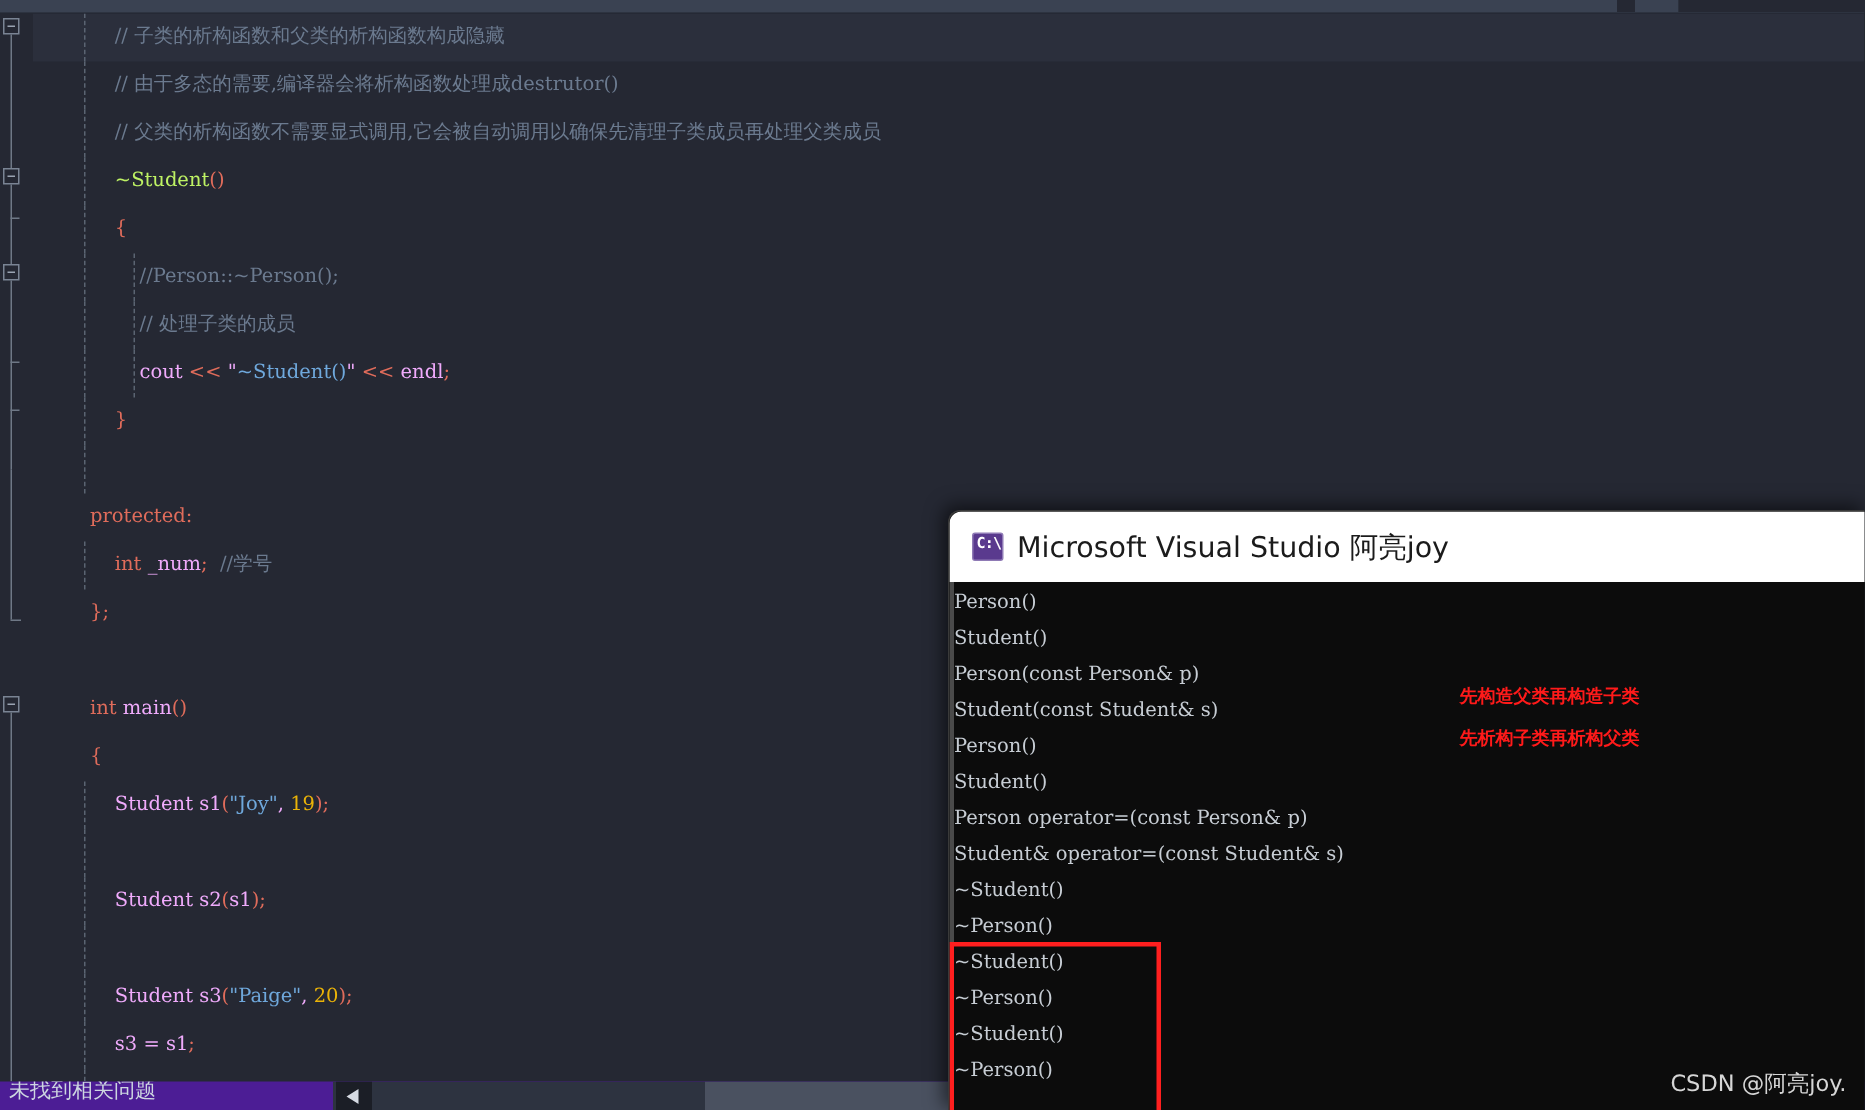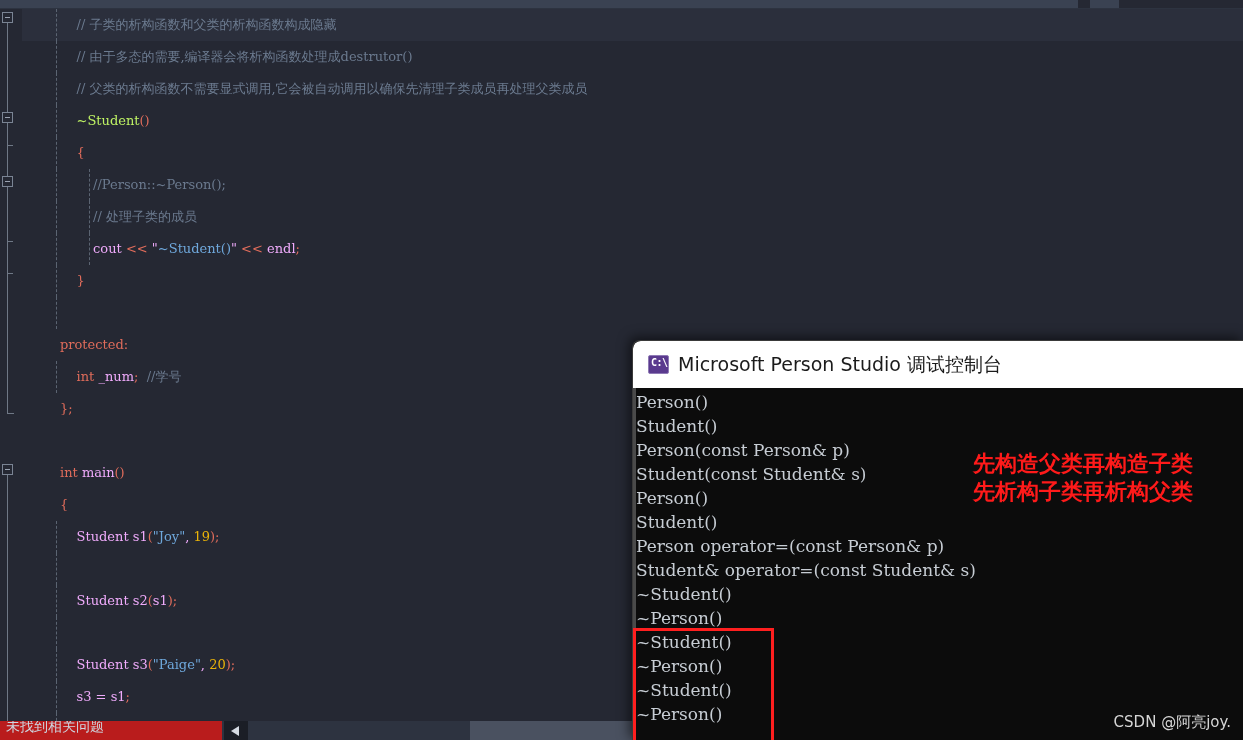--- a/index.html
+++ b/index.html
@@ -71,21 +71,21 @@
   .c-kw{color:#e06c5b;}
   .c-type{color:#bef264;}
   .c-punct{color:#e06c5b;}
   .c-str{color:#6fa8dc;}
   .c-num{color:#eab308;}
   .c-plain{color:#f0abfc;}
 
   
   #editor-bottom{
     position:absolute;left:0;top:721px;width:1243px;height:19px;
-    background:#b91c1c;overflow:hidden;
+    background:#4c1d95;overflow:hidden;
   }
   #bottom-label{
     position:absolute;left:6px;top:-3px;
     font-family:"DejaVu Sans","Liberation Sans",sans-serif;
     font-size:14px;color:#cdd6e0;white-space:nowrap;
   }
   #hscroll{
     position:absolute;left:222px;top:0;width:1021px;height:19px;
     background:#2d3340;
   }
@@ -135,27 +135,27 @@
   #console-body{
     position:absolute;left:0;top:47px;width:611px;height:353px;
     background:#0c0c0c;
   }
   #console-left-edge{
     position:absolute;left:0;top:0;width:3px;height:353px;background:#4a4a4a;
   }
   #console-text{
     position:absolute;left:3px;top:2px;
     font-family:"DejaVu Serif","Liberation Serif",serif;
-    font-size:17px;line-height:24px;
+    font-size:13px;line-height:24px;
     color:#c7cdd4;white-space:pre;
   }
   #console-notes{
     position:absolute;left:340px;top:62px;
     font-family:"DejaVu Sans","Liberation Sans",sans-serif;
-    font-size:22px;line-height:28px;
+    font-size:12px;line-height:28px;
     color:#ff1a1a;white-space:pre;font-weight:bold;
   }
   #dtor-box{
     position:absolute;left:0px;top:240px;width:141px;height:146px;
     border:3px solid #ff1f1f;box-sizing:border-box;
     pointer-events:none;
   }
   #watermark{
     position:absolute;right:12px;bottom:8px;
     font-family:"DejaVu Sans","Liberation Sans",sans-serif;
@@ -200,21 +200,21 @@
     <div id="hscroll-thumb"></div>
   </div>
   <div id="hscroll-arrow"></div>
 </div>
 
 <div id="console-win">
   <div id="console-titlebar">
     <div id="console-icon">
       <span>C:\</span>
     </div>
-    <div id="console-title">Microsoft Person Studio 调试控制台</div>
+    <div id="console-title">Microsoft Visual Studio 阿亮joy</div>
   </div>
   <div id="console-body">
     <div id="console-left-edge"></div>
     <div id="console-text">Person()
 Student()
 Person(const Person&amp; p)
 Student(const Student&amp; s)
 Person()
 Student()
 Person operator=(const Person&amp; p)

